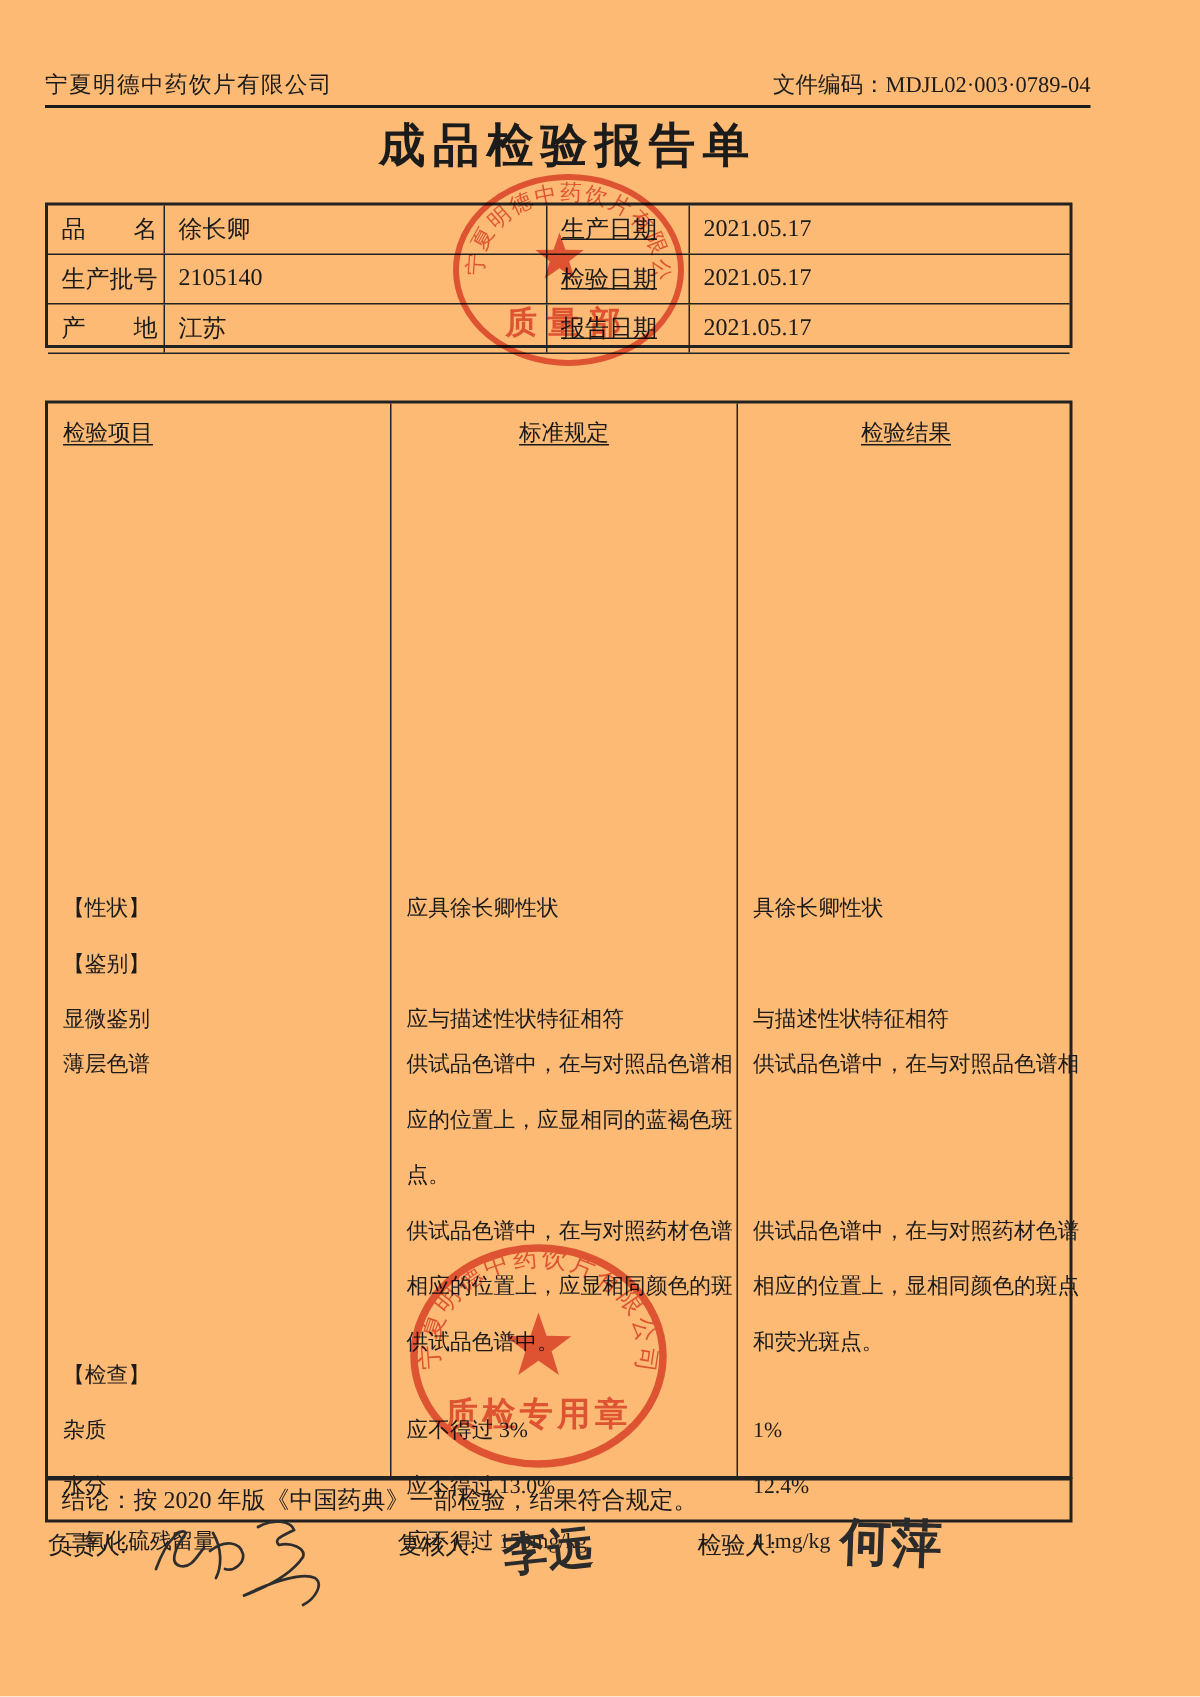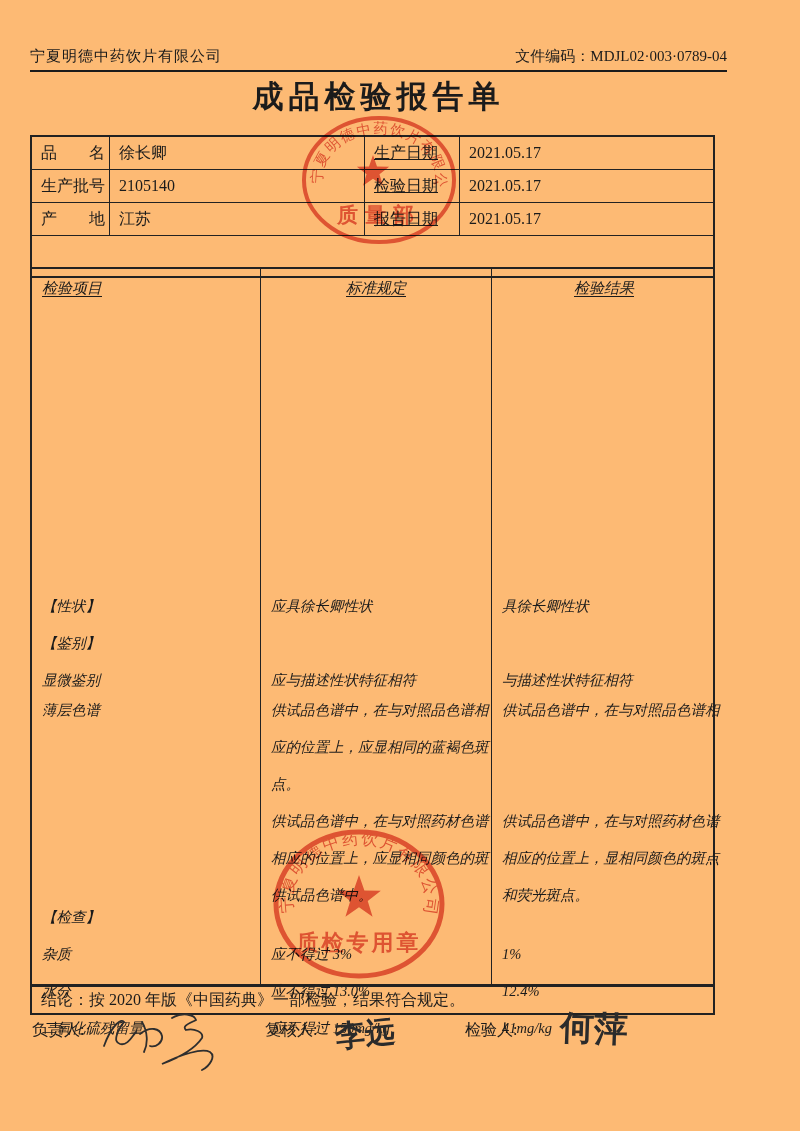--- a/index.html
+++ b/index.html
@@ -10,34 +10,34 @@
     overflow:hidden;
   }
   
   .company  { position:absolute; left:30px; top:47px; font-size:15px; letter-spacing:1px; }
   .doccode  { position:absolute; right:73px; top:47px; font-size:15px; }
   .header-rule { position:absolute; left:30px; top:70px; width:697px; border-top:2px solid #1b1b1b; }
   .title { position:absolute; left:30px; top:76px; width:697px; text-align:center;
            font-size:31px; font-weight:bold; letter-spacing:5px; }
 
   
-  .info-table { position:absolute; left:30px; top:135px; width:685px; height:143px;
+  .info-table { position:absolute; left:30px; top:135px; width:685px; height:97px;
                 border:2px solid #222; font-size:16px; }
   .irow { display:flex; height:33px; border-bottom:1px solid #222; }
   .irow.last { border-bottom:none; height:32px; }
   .cell { display:flex; align-items:center; padding-left:9px; border-right:1px solid #222; overflow:hidden; white-space:nowrap; }
   .cell.endc { border-right:none; flex:1; }
   .w-lbl1 { width:78px; }
   .w-val1 { width:255px; }
   .w-lbl2 { width:95px;text-decoration:underline; }
   .w-rep  { width:333px; }
 
   
   .main-table { position:absolute; left:30px; top:267px; width:685px; height:719px;
-                border:2px solid #222; font-size:14.5px;font-style:italic; }
+                border:2px solid #222; font-size:14.5px; }
   .vline { position:absolute; top:0; bottom:0; width:0; border-left:1px solid #222; }
   .v1 { left:228px; } .v2 { left:459px; }
   .th { position:absolute; top:10px; text-decoration:underline; text-underline-offset:3px; font-size:15px; white-space:nowrap; }
   .th.c { transform:translateX(-50%); }
   .tl { position:absolute; white-space:nowrap; line-height:22px; }
 
   
   .conclusion { position:absolute; left:30px; top:985px; width:685px; height:30px;
                 border:2px solid #222; display:flex; align-items:center; padding-left:9px; font-size:16px; }
   .sig-label { position:absolute; font-size:16px; }

